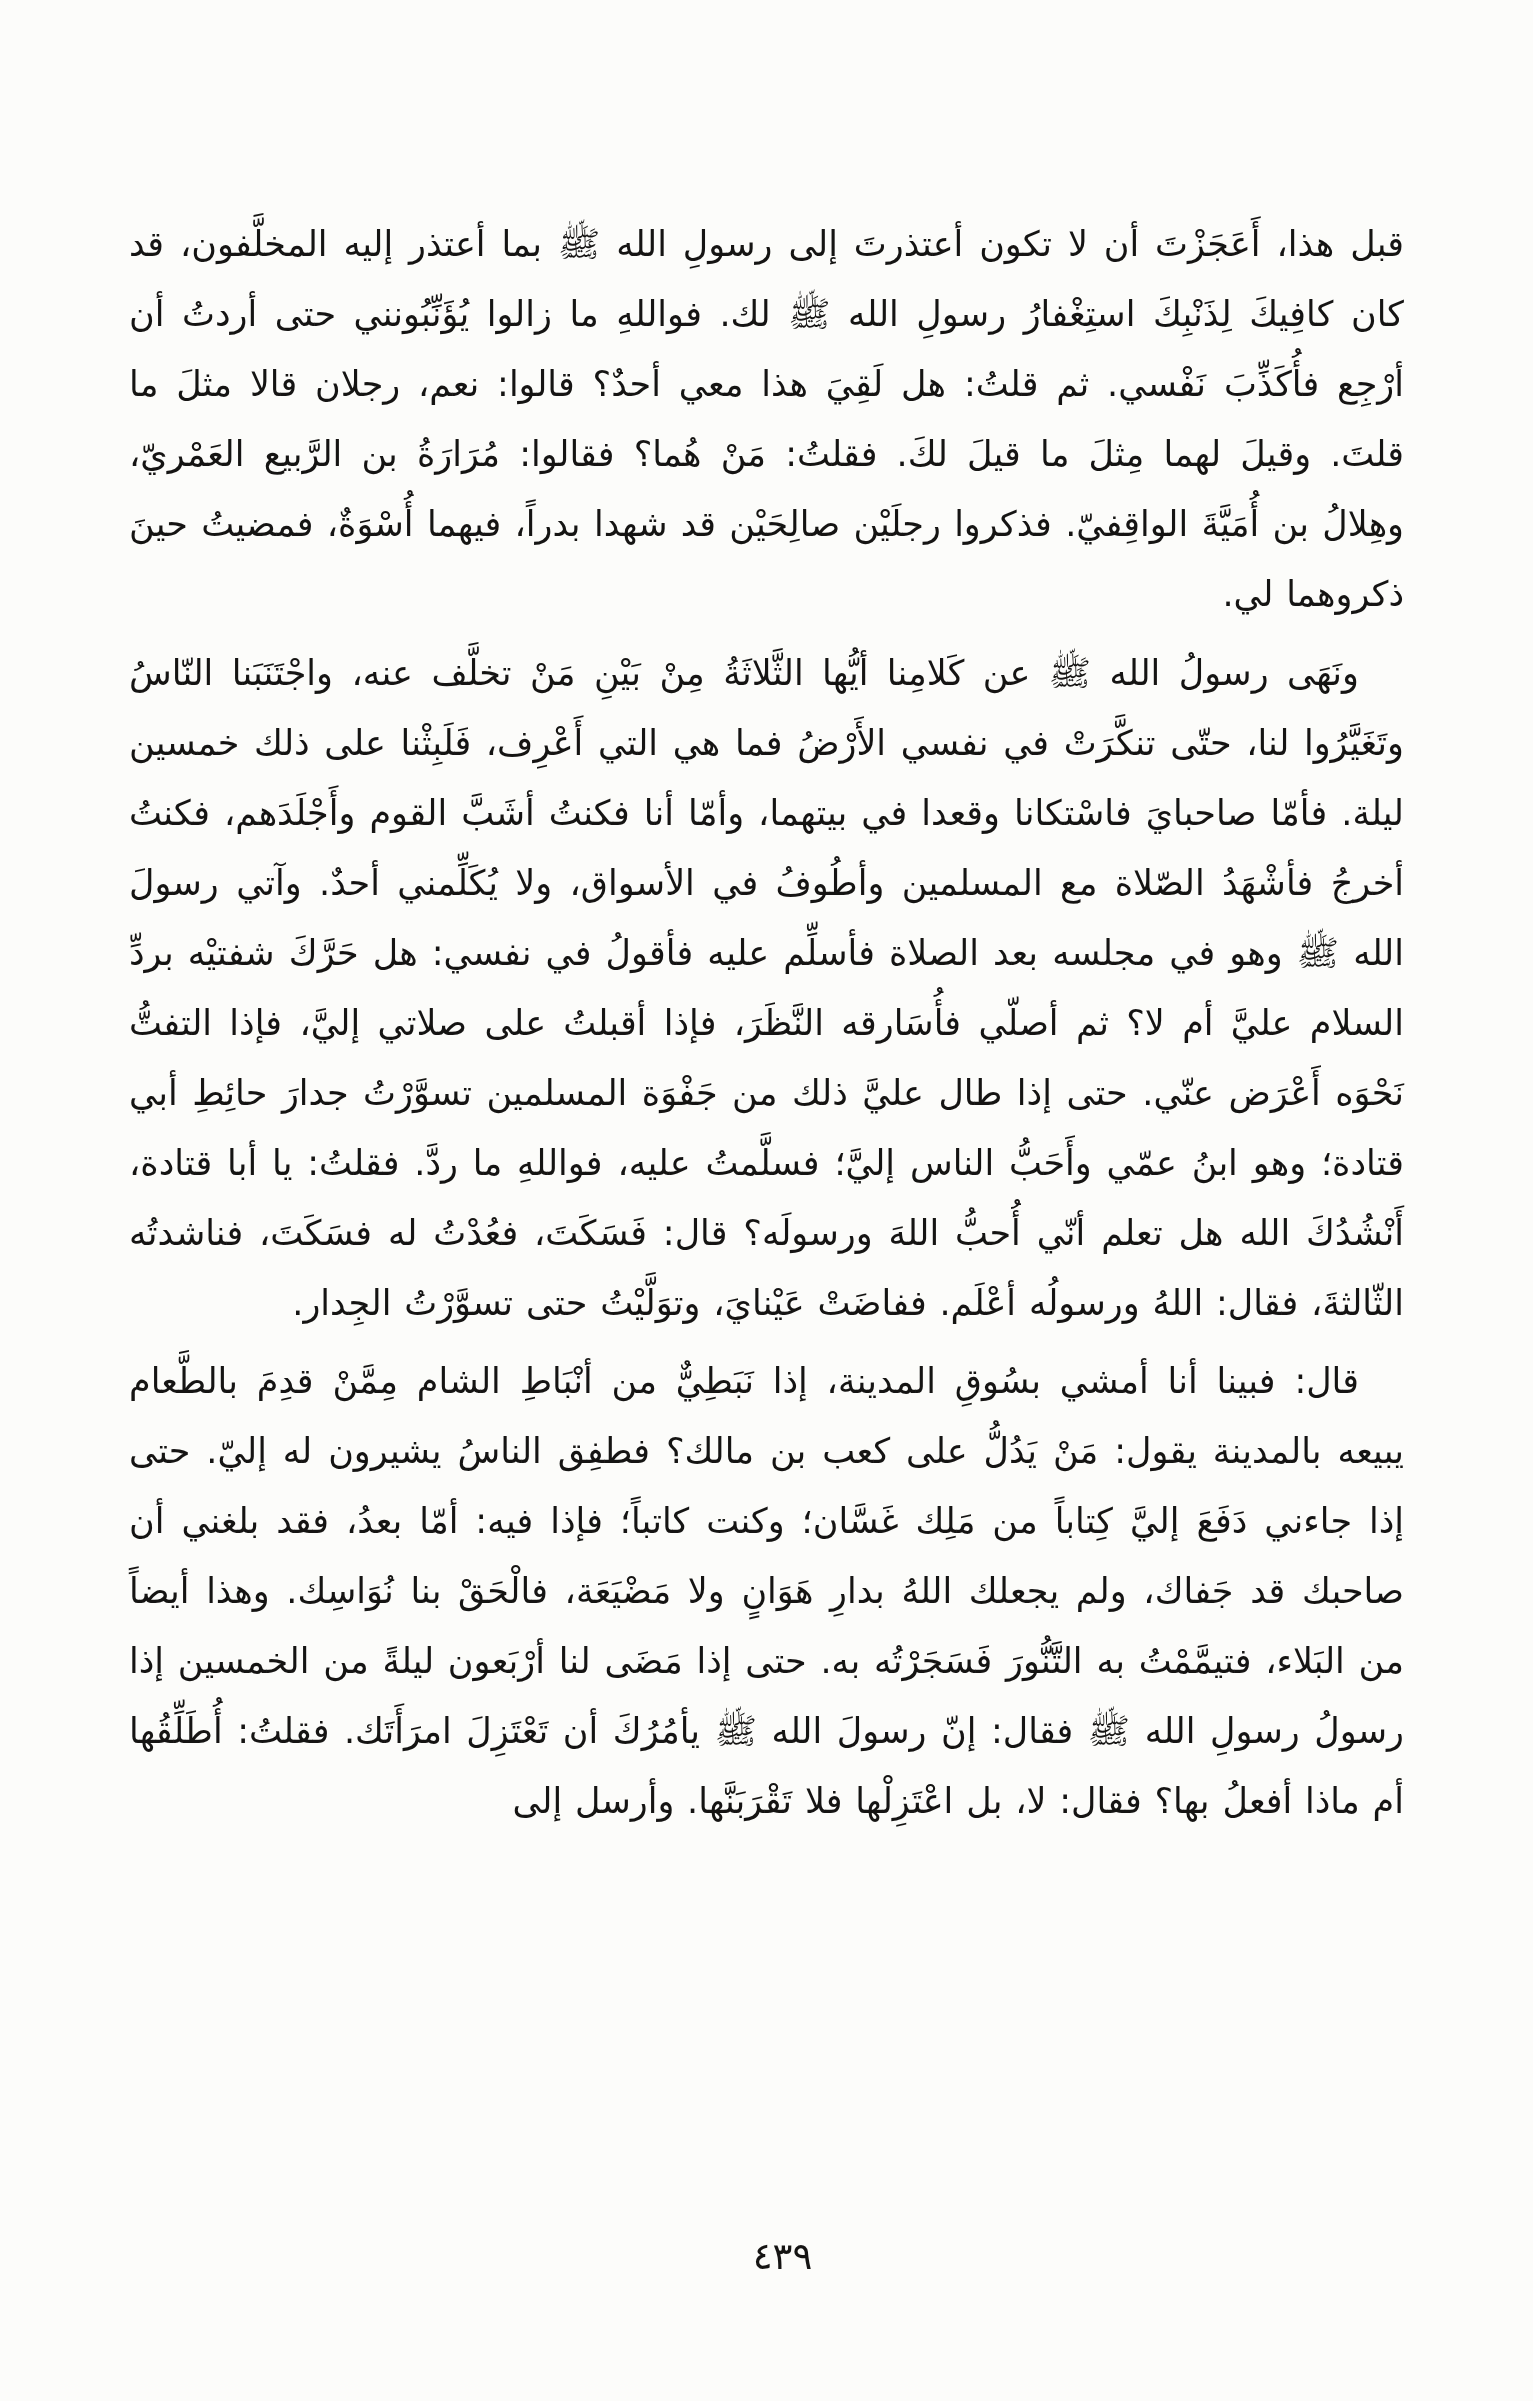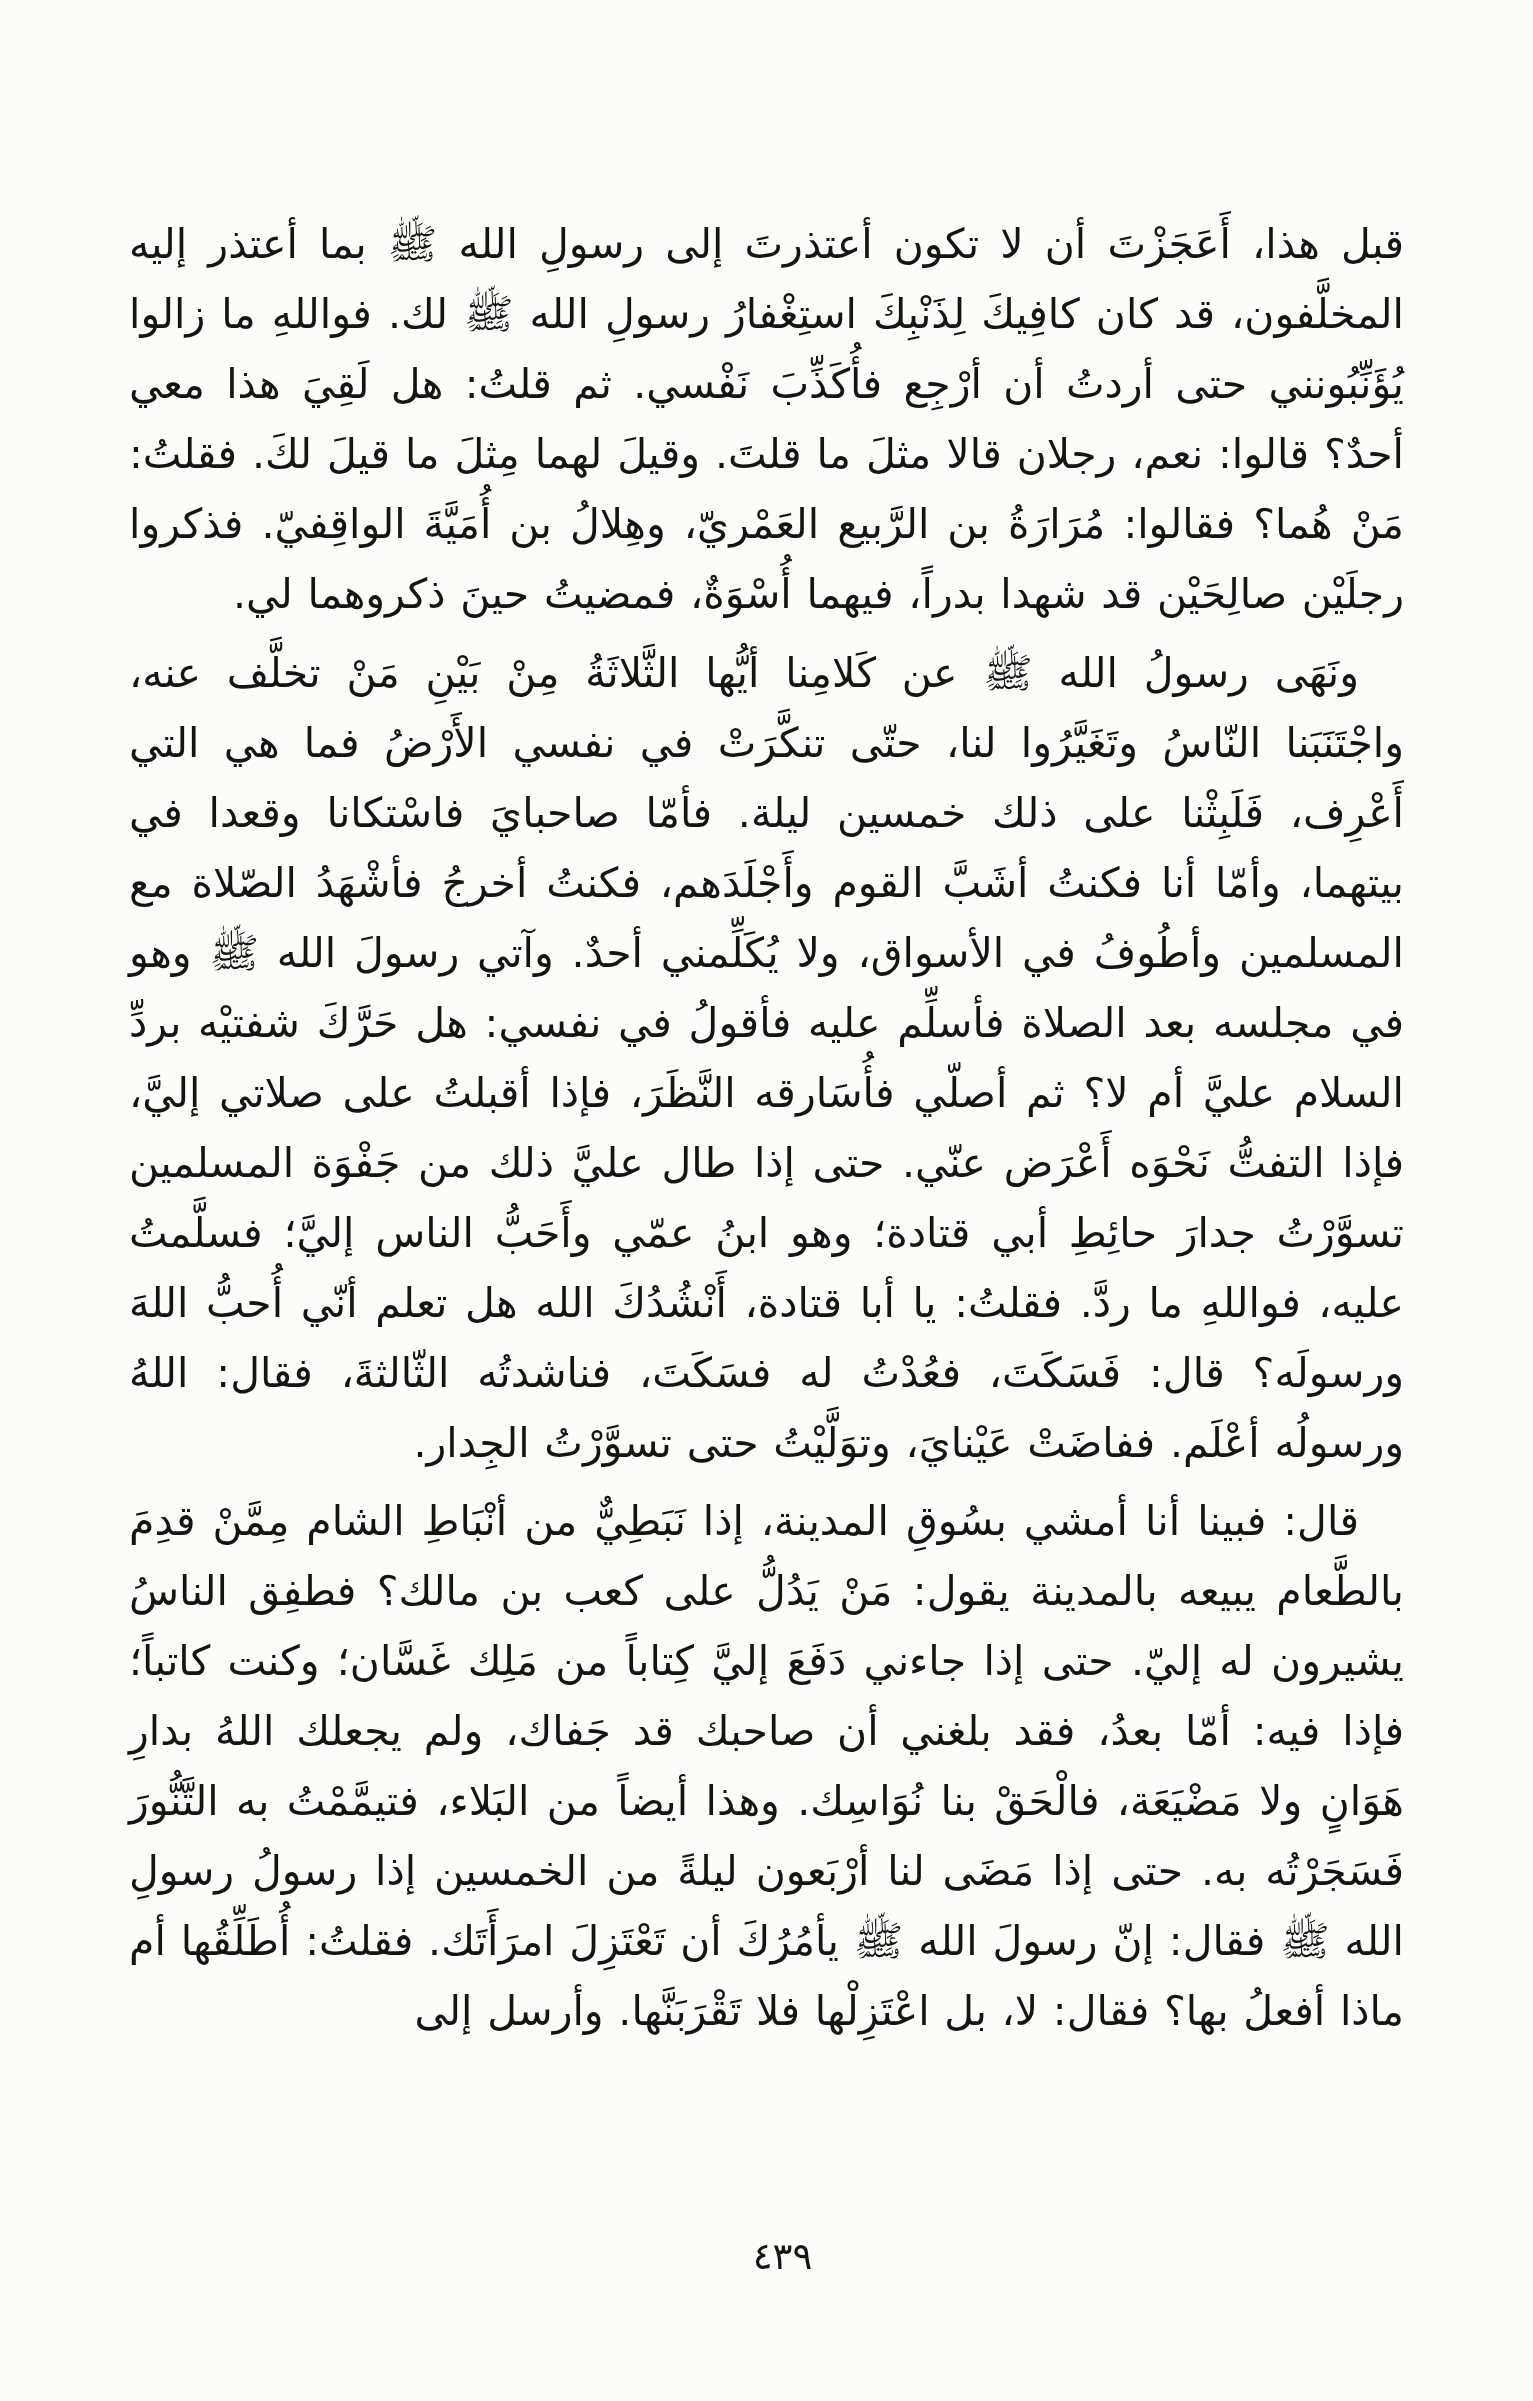--- a/index.html
+++ b/index.html
@@ -16,21 +16,21 @@
     font-family: "DejaVu Sans", sans-serif;
     color: #151413;
   }
   .text-block {
     position: absolute;
     top: 209px;
     right: 129px;
     width: 1275px;
     direction: rtl;
     text-align: justify;
-    font-size: 41px;
+    font-size: 35px;
     line-height: 70px;
     word-spacing: 1.7px;
   }
   .text-block p {
     margin: 0 0 8.7px 0;
   }
   .text-block p.indent {
     text-indent: 45px;
   }
   .page-number {

